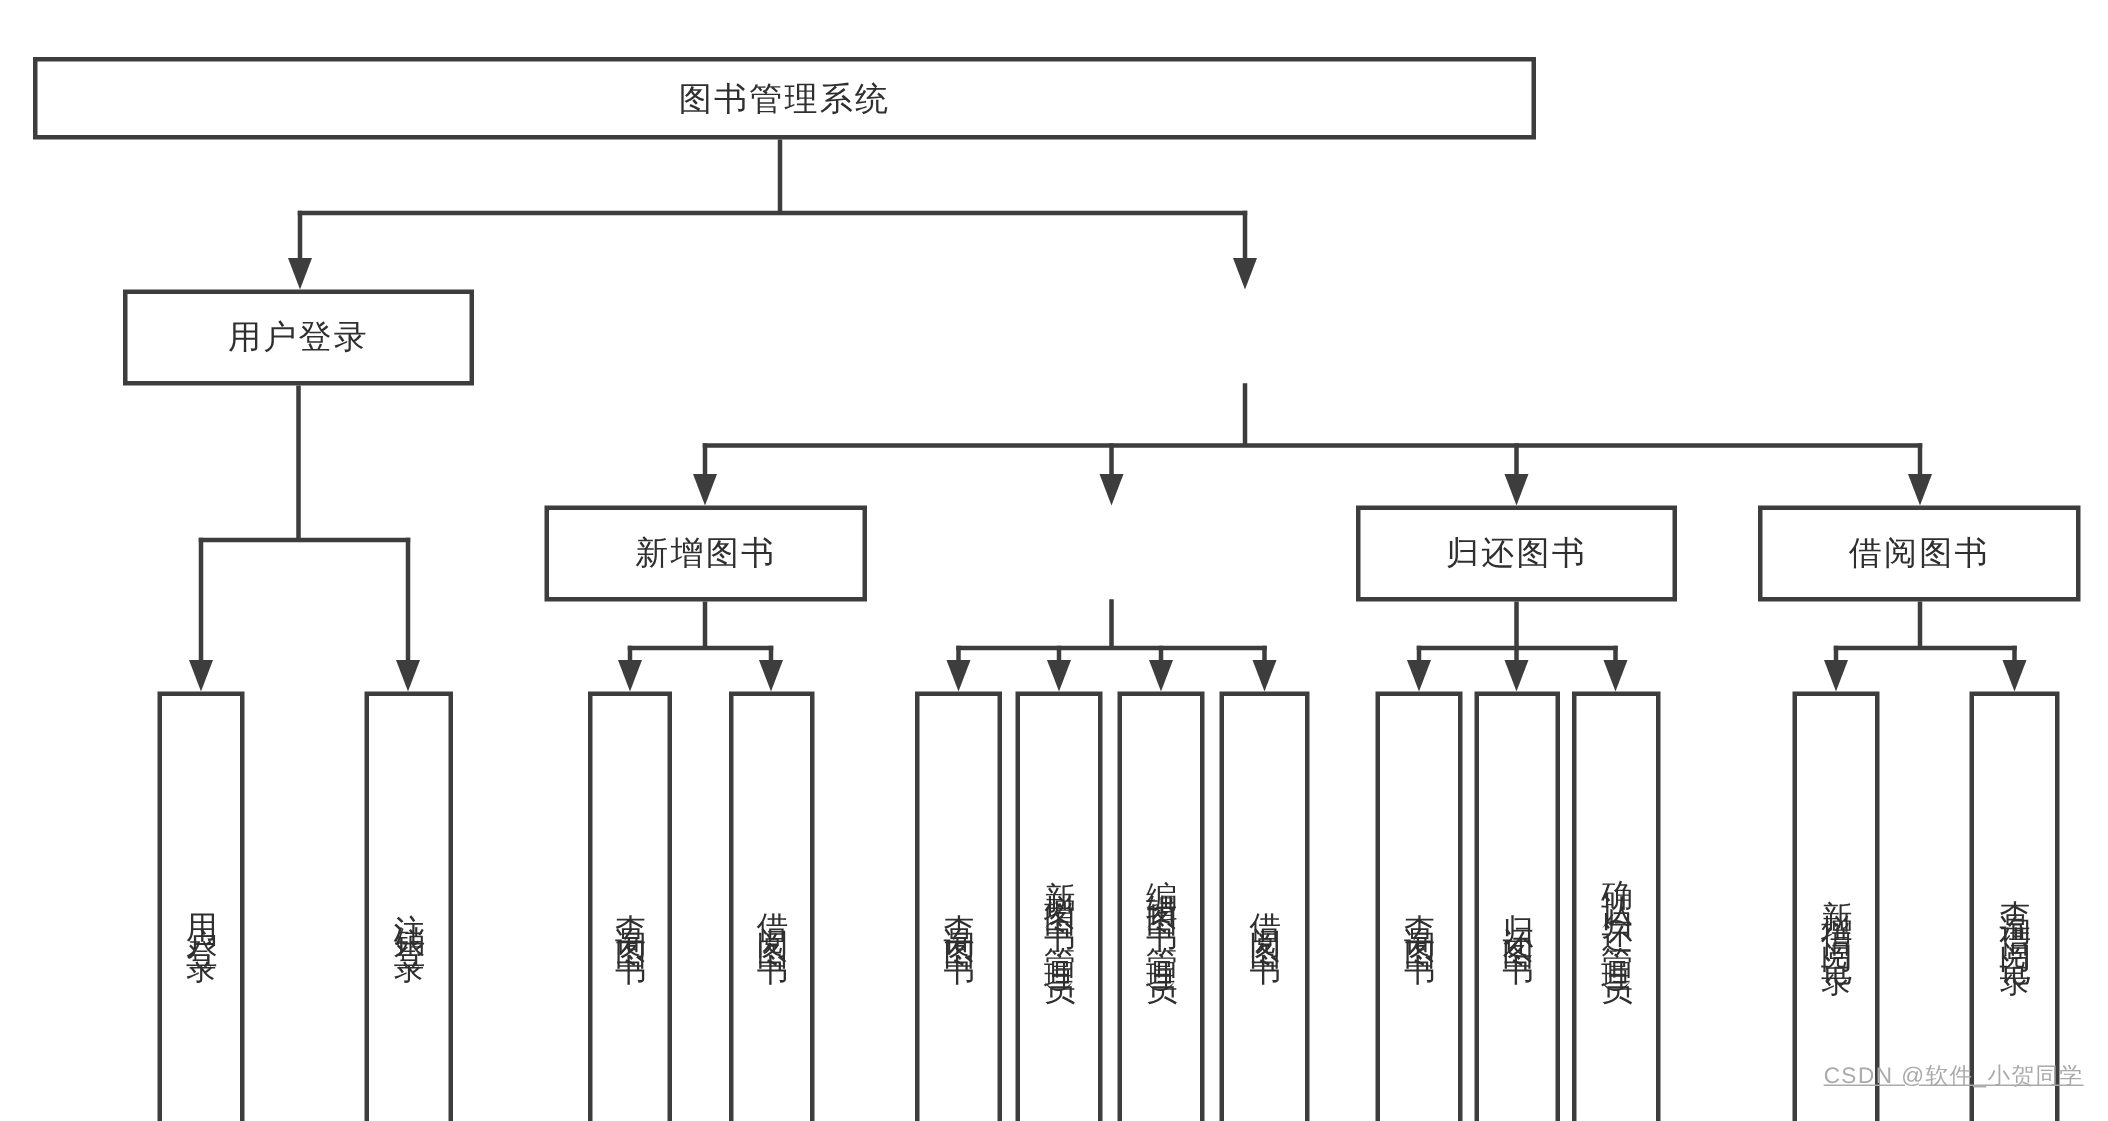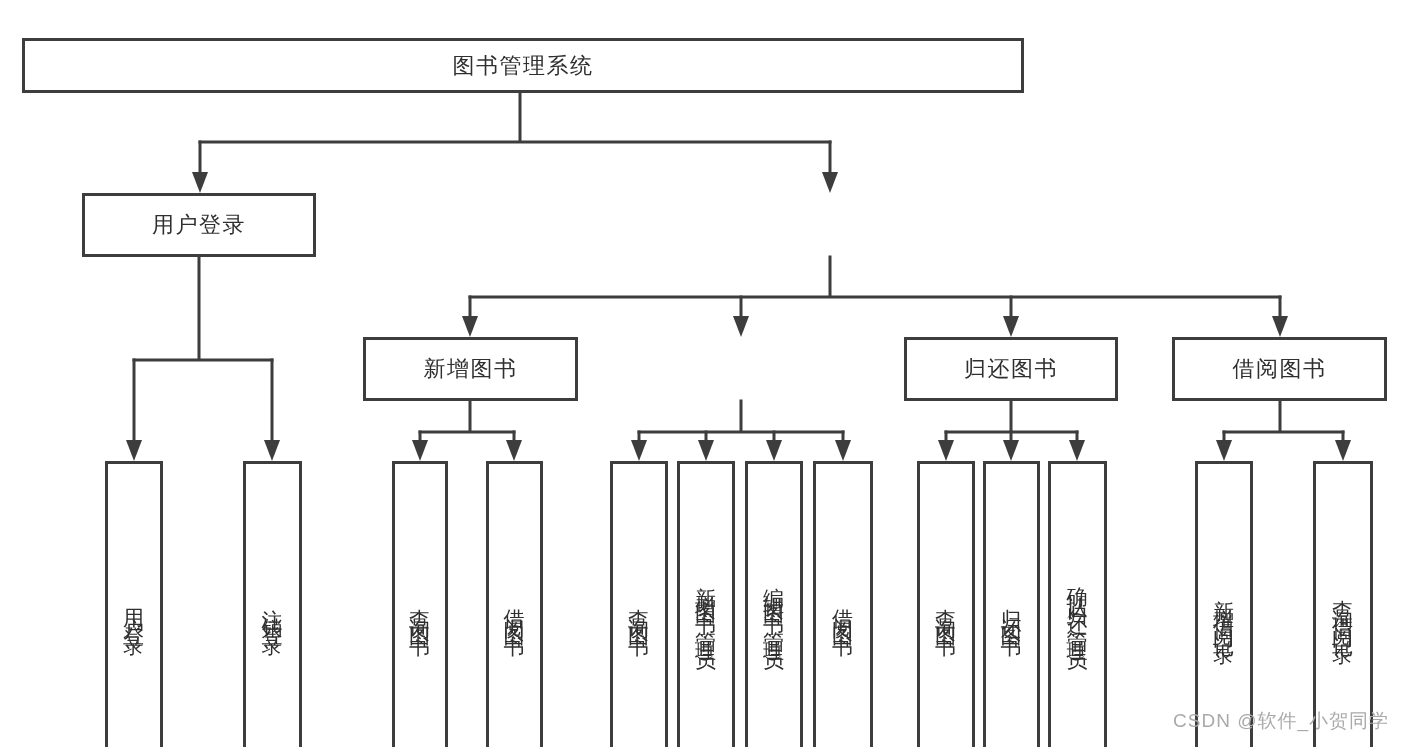--- a/index.html
+++ b/index.html
@@ -55,24 +55,25 @@
     writing-mode:vertical-rl;
     text-orientation:mixed;
     font-size:21px;
     letter-spacing:9px;
     line-height:1;
   }
   .watermark{
     position:absolute;
     top:684px;
     right:16px;
-    font-size:19px;
+    font-size:15px;
     color:var(--wm);
     letter-spacing:1px;
     white-space:nowrap;
+    text-decoration:underline;
   }
 </style>
 </head>
 <body>
 
 <div class="canvas">
 
   <svg id="connector-svg" class="connector-svg" viewBox="0 0 1405 747" xmlns="http://www.w3.org/2000/svg">
     <path class="trunk" d="M520 69 V118 M200 118 H830"></path>
     <path class="trunk" d="M199 233 V336 M134 336 H272"></path>

